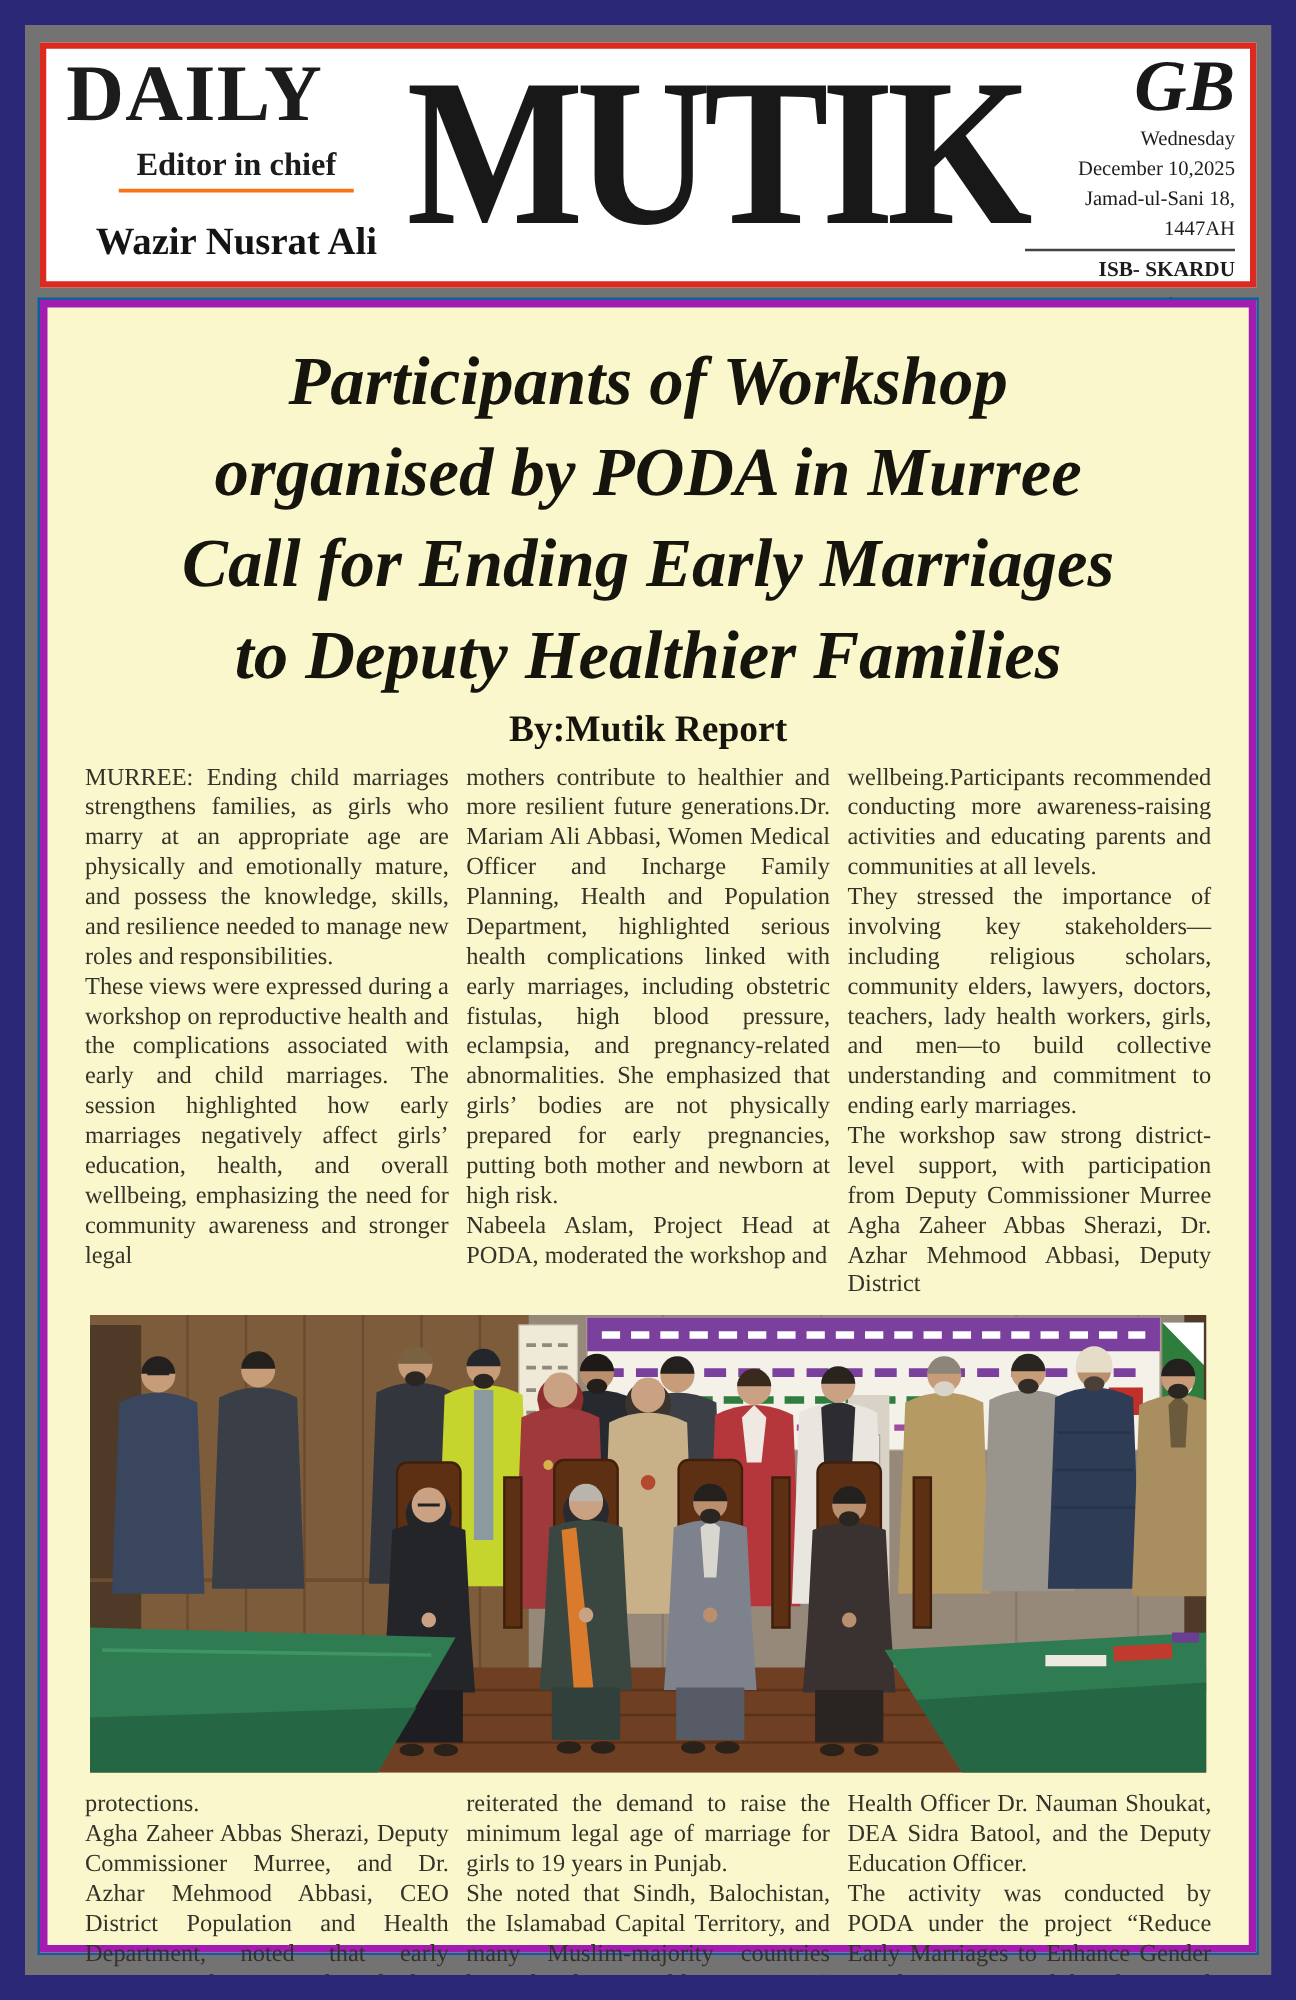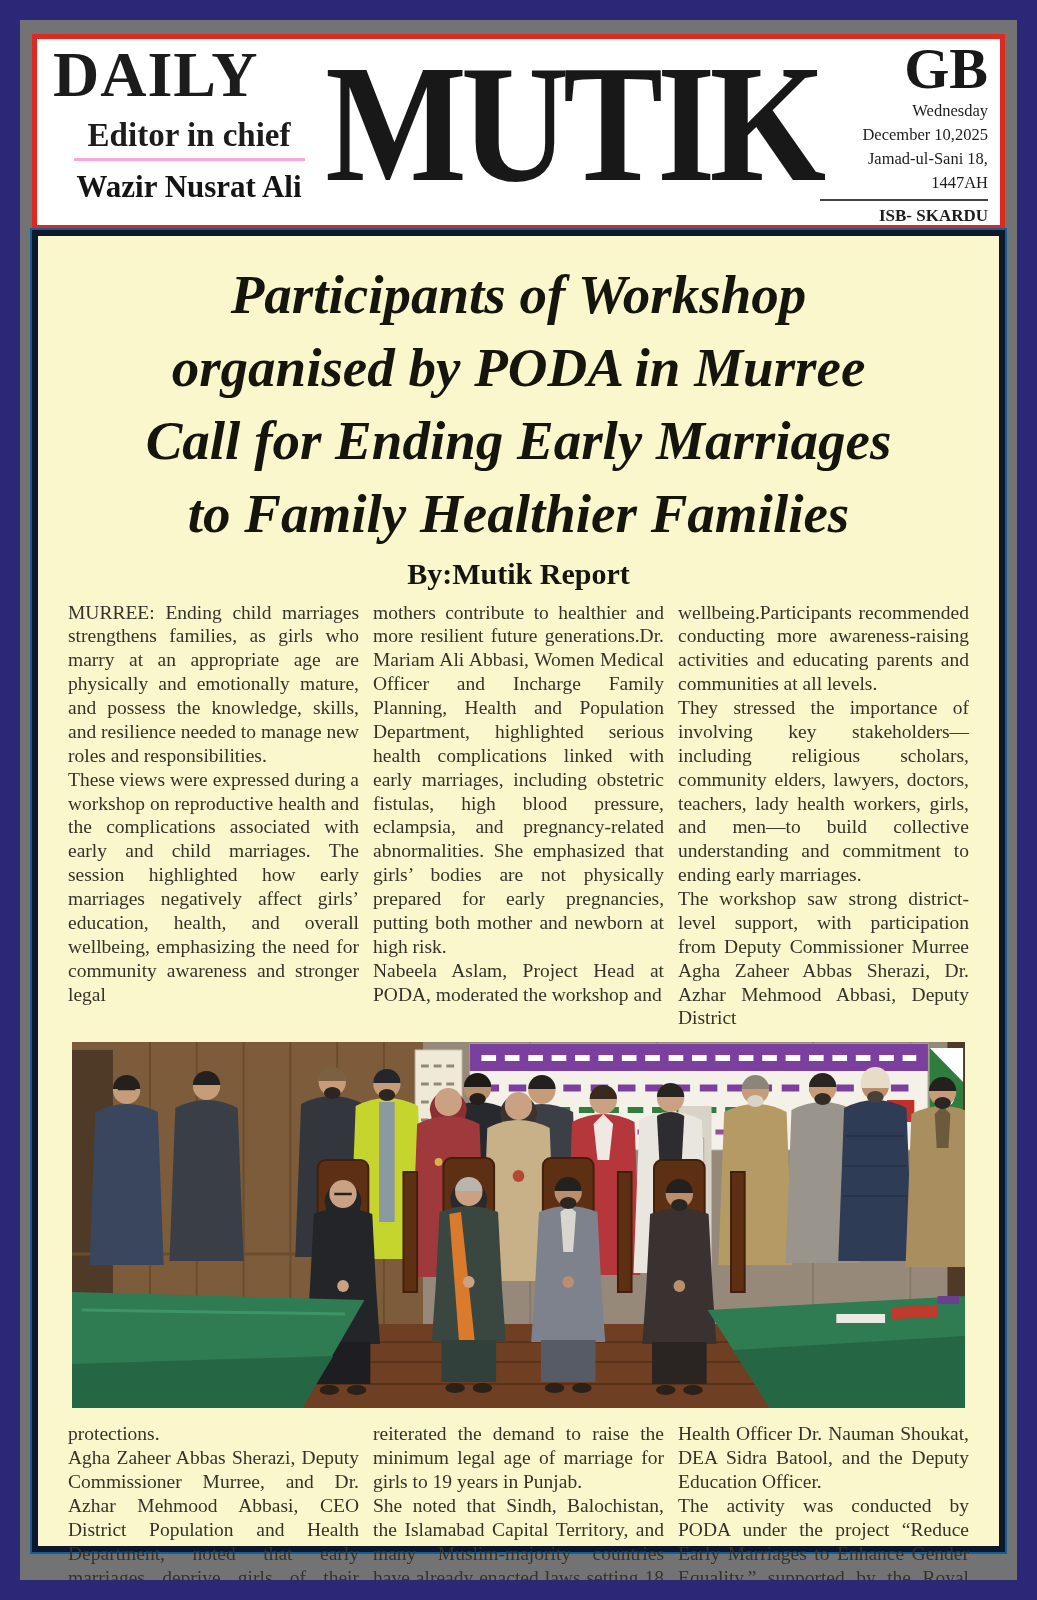--- a/index.html
+++ b/index.html
@@ -10,40 +10,40 @@
   }
   
   .masthead{
     box-sizing:border-box;border:5px solid #dd2a20;background:#ffffff;
     padding:4px 10px 2px 10px;height:196px;display:flex;flex-direction:column;
   }
   .mast-row{display:flex;flex:1;align-items:stretch;}
   .mast-left{width:295px;display:flex;flex-direction:column;justify-content:flex-start;
     border-bottom:2px solid #666;padding:0 0 4px 6px;}
   .daily{font-size:64px;font-weight:bold;letter-spacing:1px;line-height:1.0;color:#1c1c1c;}
-  .editor-label{font-size:33px;font-weight:bold;margin:10px auto 0 auto;color:#1c1c1c;
-    border-bottom:3px solid #f9a8d4;padding:0 14px 4px 14px;}
+  .editor-label{font-size:26px;font-weight:bold;margin:10px auto 13px auto;color:#1c1c1c;
+    border-bottom:3px solid #f97316;padding:0 14px 4px 14px;}
   .editor-name{font-size:31px;font-weight:bold;margin:8px auto 0 auto;color:#141414;}
   .mast-center{flex:1;display:flex;justify-content:center;align-items:flex-start;overflow:visible;}
   .mutik{font-size:150px;font-weight:bold;line-height:0.95;letter-spacing:-6px;color:#181818;
     transform:scaleY(1.12);transform-origin:top;white-space:nowrap;}
   .mast-right{width:182px;display:flex;flex-direction:column;align-items:flex-end;padding-right:2px;}
-  .gb{font-size:58px;font-weight:bold;line-height:0.9;color:#181818;}
+  .gb{font-size:58px;font-weight:bold;line-height:0.9;color:#181818;font-style:italic;}
   .date-block{margin-top:4px;text-align:right;font-size:16.5px;font-weight:normal;color:#1d1d1d;
     line-height:1.45;border-bottom:2px solid #444;padding-bottom:4px;width:100%;}
   .city-line{font-size:17px;font-weight:bold;margin-top:5px;color:#1d1d1d;}
   .vol-block{margin-top:8px;text-align:right;font-size:15.5px;font-weight:bold;line-height:1.4;color:#1d1d1d;}
   .mast-bottom{height:30px;display:flex;align-items:center;justify-content:space-between;
     padding:2px 8px 4px 8px;font-size:15px;font-weight:bold;color:#1b1b1b;}
   .contact-item{display:flex;align-items:center;gap:7px;}
   .contact-item svg{display:block;}
   
   .content{
-    box-sizing:border-box;background:#fbf7cc;
-    border:6px solid #0f172a;box-shadow:0 0 0 2px #0f5f98;
+    box-sizing:border-box;margin-top:10px;background:#fbf7cc;
+    border:6px solid #a21caf;box-shadow:0 0 0 2px #0f5f98;
     height:1322px;padding:6px 16px 8px 16px;position:relative;
   }
   .headline{padding:16px 4px 2px 4px;text-align:center;color:#15150e;}
   .headline div{font-size:55px;font-weight:bold;font-style:italic;line-height:1.33;white-space:nowrap;}
   .cols{display:flex;gap:14px;padding:4px 14px 0 14px;}
   .col{flex:1;min-width:0;font-size:19.5px;line-height:1.225;text-align:justify;color:#33332a;}
   .col p{margin:0;}
   .col-head{height:44px;display:flex;align-items:flex-start;justify-content:center;}
   .byline{font-size:30px;font-weight:bold;color:#15150e;line-height:1.1;}
   
@@ -122,21 +122,21 @@
       </div>
     </div>
   </div>
 
   <div class="content">
 
     <div class="headline">
       <div>Participants of Workshop</div>
       <div>organised by PODA in Murree</div>
       <div>Call for Ending Early Marriages</div>
-      <div>to Family Healthier Families</div>
+      <div>to Deputy Healthier Families</div>
     </div>
 
     <div class="cols">
       <div class="col">
         <div class="col-head"></div>
         <p>MURREE: Ending child marriages strengthens families, as girls who marry at an appropriate age are physically and emotionally mature, and possess the knowledge, skills, and resilience needed to manage new roles and responsibilities.</p>
         <p>These views were expressed during a workshop on reproductive health and the complications associated with early and child marriages. The session highlighted how early marriages negatively affect girls’ education, health, and overall wellbeing, emphasizing the need for community awareness and stronger legal</p>
       </div>
       <div class="col">
         <div class="col-head">

